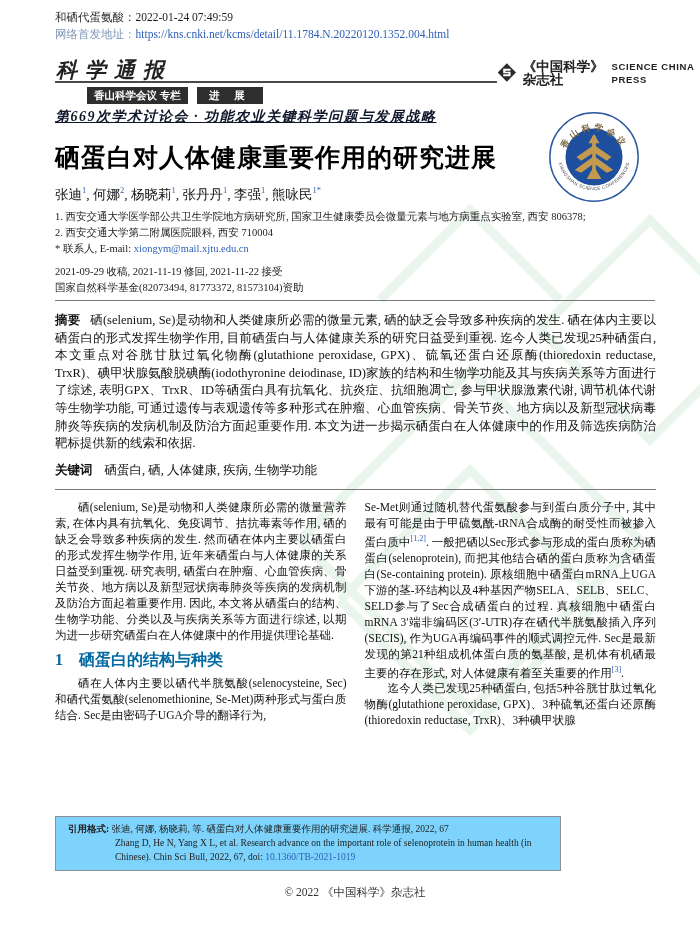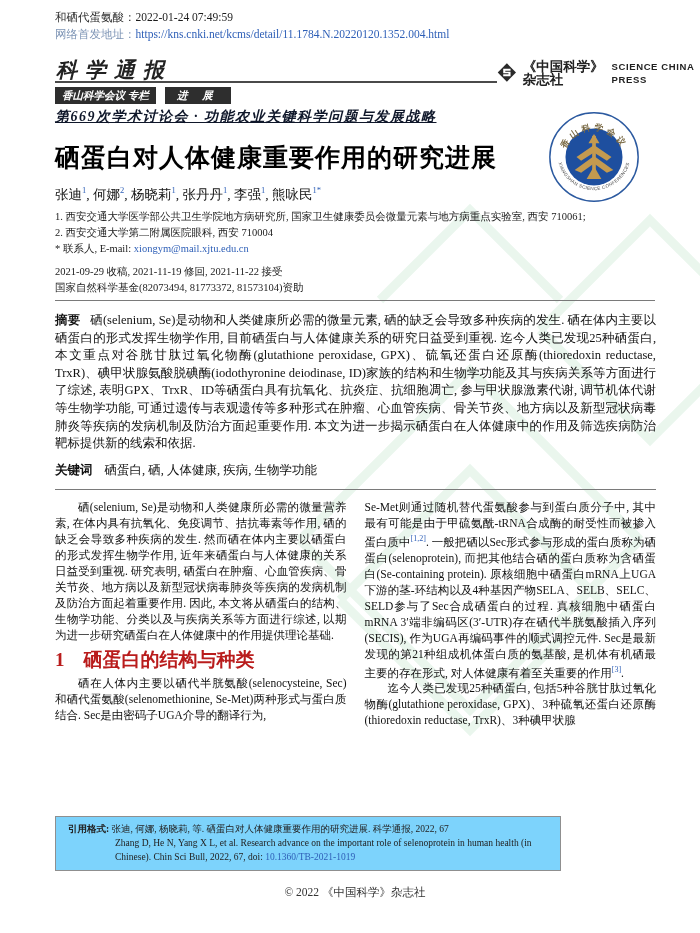--- a/index.html
+++ b/index.html
@@ -12,21 +12,21 @@
   .prepub{position:absolute;top:9px;left:55px;font-size:11.5px;line-height:17px;}
   .prepub .lbl1{color:#2f2f2f;}
   .prepub .lbl2{color:#7d94b5;}
   .prepub a{color:#2e5fb7;text-decoration:none;}
 
   
   .journal-name{position:absolute;top:56px;left:56px;font-size:21px;font-weight:bold;
                 font-style:italic;letter-spacing:8px;color:#222;}
   .mast-rule{position:absolute;top:81px;left:55px;width:442px;height:2px;background:#4a4a4a;}
   .badge{position:absolute;top:87px;background:#2e2e2e;color:#fff;font-size:10.5px;
-         font-weight:bold;font-style:italic;padding:2px 7px;line-height:13px;}
+         font-weight:bold;padding:2px 7px;line-height:13px;margin-left:32px;}
   .badge.b1{left:55px;}
   .badge.b2{left:165px;letter-spacing:6px;padding:2px 12px;}
   .issue-line{position:absolute;top:108px;left:55px;font-size:14px;font-weight:bold;
               font-style:italic;letter-spacing:1.5px;color:#0f172a;text-decoration:underline;}
   .press{position:absolute;top:59px;left:497px;display:flex;align-items:center;gap:6px;}
   .press .txt{display:flex;line-height:13px;}
   .press .cn{font-size:13.5px;font-weight:bold;color:#222;}
   .press .en{font-size:9.5px;font-weight:bold;letter-spacing:0.6px;color:#222;
              font-family:"Liberation Sans",sans-serif;}
   .seal{position:absolute;left:548px;top:111px;width:92px;height:92px;}
@@ -45,21 +45,21 @@
   .content{position:absolute;top:312px;left:55px;width:601px;}
   .abstract{font-size:12.5px;line-height:17.6px;text-align:justify;color:#111;}
   .abstract b{margin-right:10px;}
   .keywords{margin-top:9px;font-size:12.5px;color:#111;}
   .keywords b{margin-right:12px;}
   .rule2{margin-top:10px;border:none;border-top:1px solid #7a7a7a;height:0;}
   .cols{display:flex;gap:18px;margin-top:9px;}
   .col{width:291.5px;font-size:11.5px;line-height:16px;text-align:justify;color:#111;}
   .col p{margin:0;text-indent:2em;}
   .col p.noindent{text-indent:0;}
-  .sec-head{font-size:19px;font-weight:bold;margin:9px 0 7px 0;color:#b91c1c;}
+  .sec-head{font-size:16px;font-weight:bold;margin:9px 0 7px 0;color:#0369a1;}
   sup.ref{color:#2e5fb7;font-size:8px;}
 
   
   .cite-box{position:absolute;top:816px;left:55px;width:506px;box-sizing:border-box;
             background:#7dd3fc;border:1px solid #8f8f8f;padding:5px 10px 6px 12px;
             font-size:9.5px;line-height:14px;color:#222;z-index:3;}
   .cite-box .l2{padding-left:47px;}
   .cite-box a{color:#2e5fb7;text-decoration:none;}
 
   
@@ -133,21 +133,21 @@
       </text>
     </svg>
 
     <div class="title">硒蛋白对人体健康重要作用的研究进展</div>
 
     <div class="authors">
       <span>张迪</span><sup>1</sup><span>, </span><span>何娜</span><sup>2</sup><span>, </span><span>杨晓莉</span><sup>1</sup><span>, </span><span>张丹丹</span><sup>1</sup><span>, </span><span>李强</span><sup>1</sup><span>, </span><span>熊咏民</span><sup>1*</sup>
     </div>
 
     <div class="affils">
-      <div>1. 西安交通大学医学部公共卫生学院地方病研究所, 国家卫生健康委员会微量元素与地方病重点实验室, 西安 710061;</div>
+      <div>1. 西安交通大学医学部公共卫生学院地方病研究所, 国家卫生健康委员会微量元素与地方病重点实验室, 西安 806378;</div>
       <div>2. 西安交通大学第二附属医院眼科, 西安 710004</div>
       <div><span>* 联系人, E-mail: </span><a href="#">xiongym@mail.xjtu.edu.cn</a></div>
     </div>
 
     <div class="dates">
       <div>2021-09-29 收稿, 2021-11-19 修回, 2021-11-22 接受</div>
       <div>国家自然科学基金(82073494, 81773372, 81573104)资助</div>
     </div>
 
     <div class="rule1"></div>

